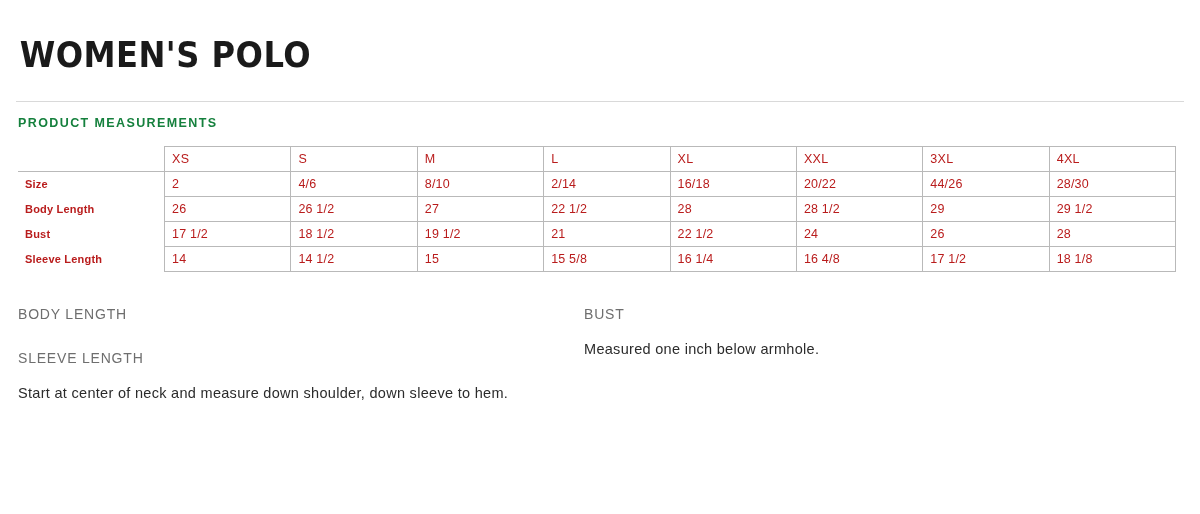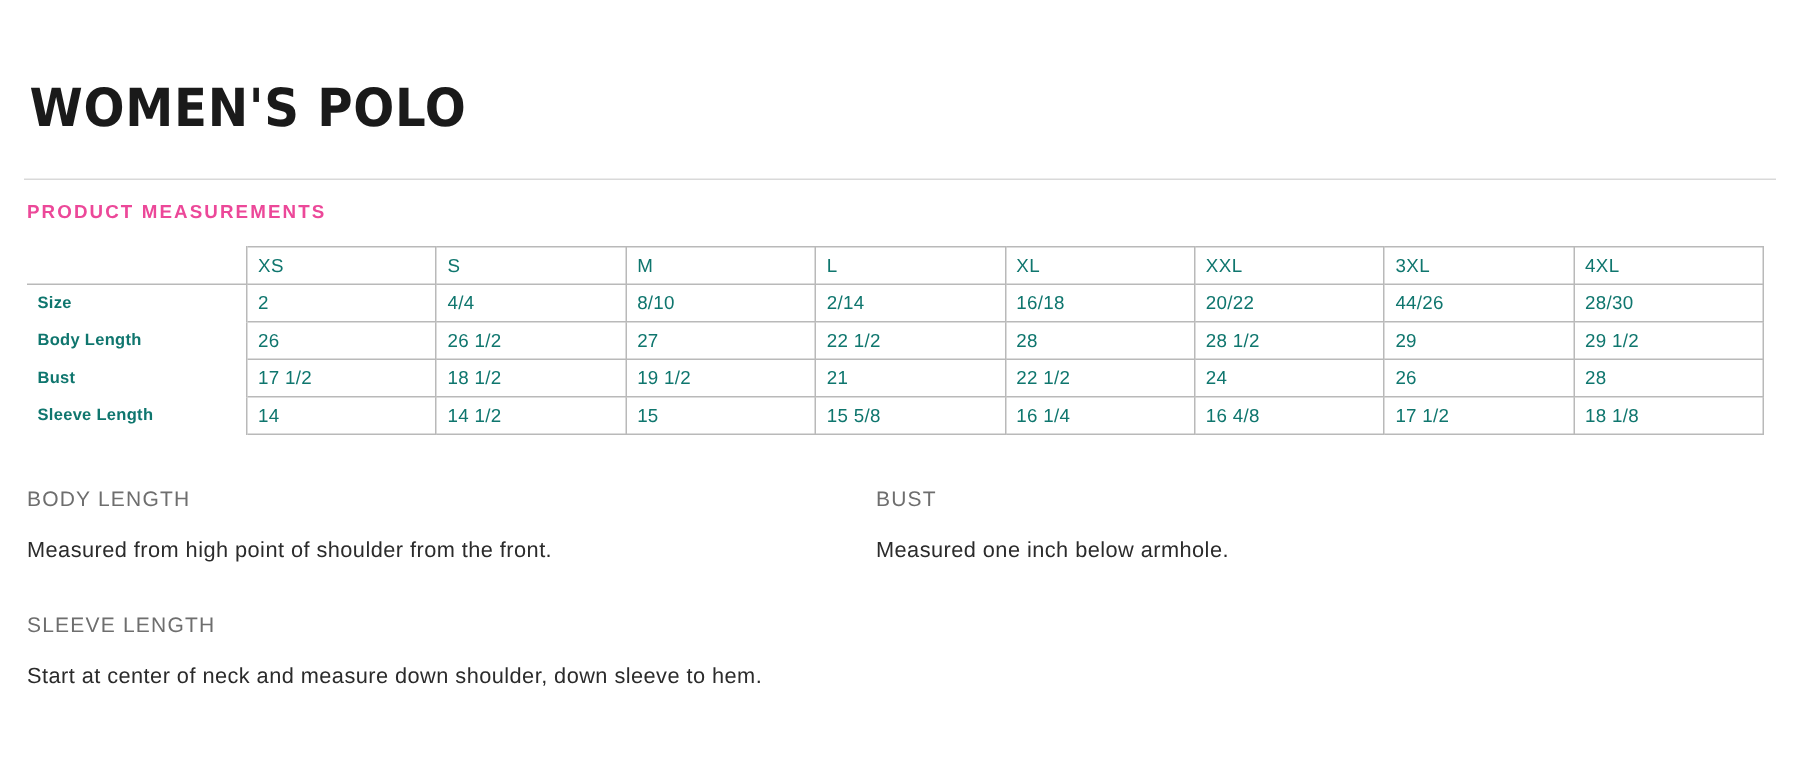--- a/index.html
+++ b/index.html
@@ -12,21 +12,21 @@
     background: #ffffff;
     font-family: "Liberation Sans", sans-serif;
     color: #231f20;
     overflow: hidden;
   }
   .page {
     position: relative;
     width: 1200px;
     height: 514px;
     box-sizing: border-box;
-    padding: 18px 16px;
+    padding: 0 16px;
   }
   .title {
     font-family: "DejaVu Sans", sans-serif;
     font-size: 35px;
     font-weight: bold;
     letter-spacing: 0.5px;
     color: #1a1a1a;
     margin: 0;
     padding-top: 36px;
     padding-left: 4px;
@@ -36,39 +36,39 @@
   }
   .rule {
     margin-top: 26px;
     border-top: 1px solid #d9d9d9;
     width: 1168px;
   }
   .section-label {
     font-size: 12.5px;
     font-weight: bold;
     letter-spacing: 1.4px;
-    color: #ec4899;
+    color: #15803d;
     margin-top: 14px;
     padding-left: 2px;
   }
   table.measurements {
     margin-top: 16px;
     border-collapse: collapse;
     width: 1158px;
     margin-left: 2px;
     table-layout: fixed;
   }
   table.measurements td, table.measurements th {
     border: 1px solid #b9b9b9;
     font-size: 12.5px;
     font-weight: normal;
     text-align: left;
     padding: 5px 7px;
     height: 13px;
-    color: #0f766e;
+    color: #b91c1c;
     letter-spacing: 0.2px;
   }
   table.measurements th {
     font-weight: normal;
   }
   table.measurements .rowhead {
     border-left: none;
     border-top: none;
     border-bottom: none;
     font-weight: bold;
@@ -132,21 +132,21 @@
         <th class="colhead">XL</th>
         <th class="colhead">XXL</th>
         <th class="colhead">3XL</th>
         <th class="colhead">4XL</th>
       </tr>
     </thead>
     <tbody>
       <tr>
         <td class="rowhead">Size</td>
         <td>2</td>
-        <td>4/4</td>
+        <td>4/6</td>
         <td>8/10</td>
         <td>2/14</td>
         <td>16/18</td>
         <td>20/22</td>
         <td>44/26</td>
         <td>28/30</td>
       </tr>
       <tr>
         <td class="rowhead">Body Length</td>
         <td>26</td>
@@ -180,21 +180,20 @@
         <td>17 1/2</td>
         <td>18 1/8</td>
       </tr>
     </tbody>
   </table>
 
   <div class="notes">
     <div class="note-col left">
       <div class="note-block">
         <div class="note-head">BODY LENGTH</div>
-        <div class="note-body">Measured from high point of shoulder from the front.</div>
       </div>
       <div class="note-block">
         <div class="note-head">SLEEVE LENGTH</div>
         <div class="note-body">Start at center of neck and measure down shoulder, down sleeve to hem.</div>
       </div>
     </div>
     <div class="note-col right">
       <div class="note-block">
         <div class="note-head">BUST</div>
         <div class="note-body">Measured one inch below armhole.</div>

